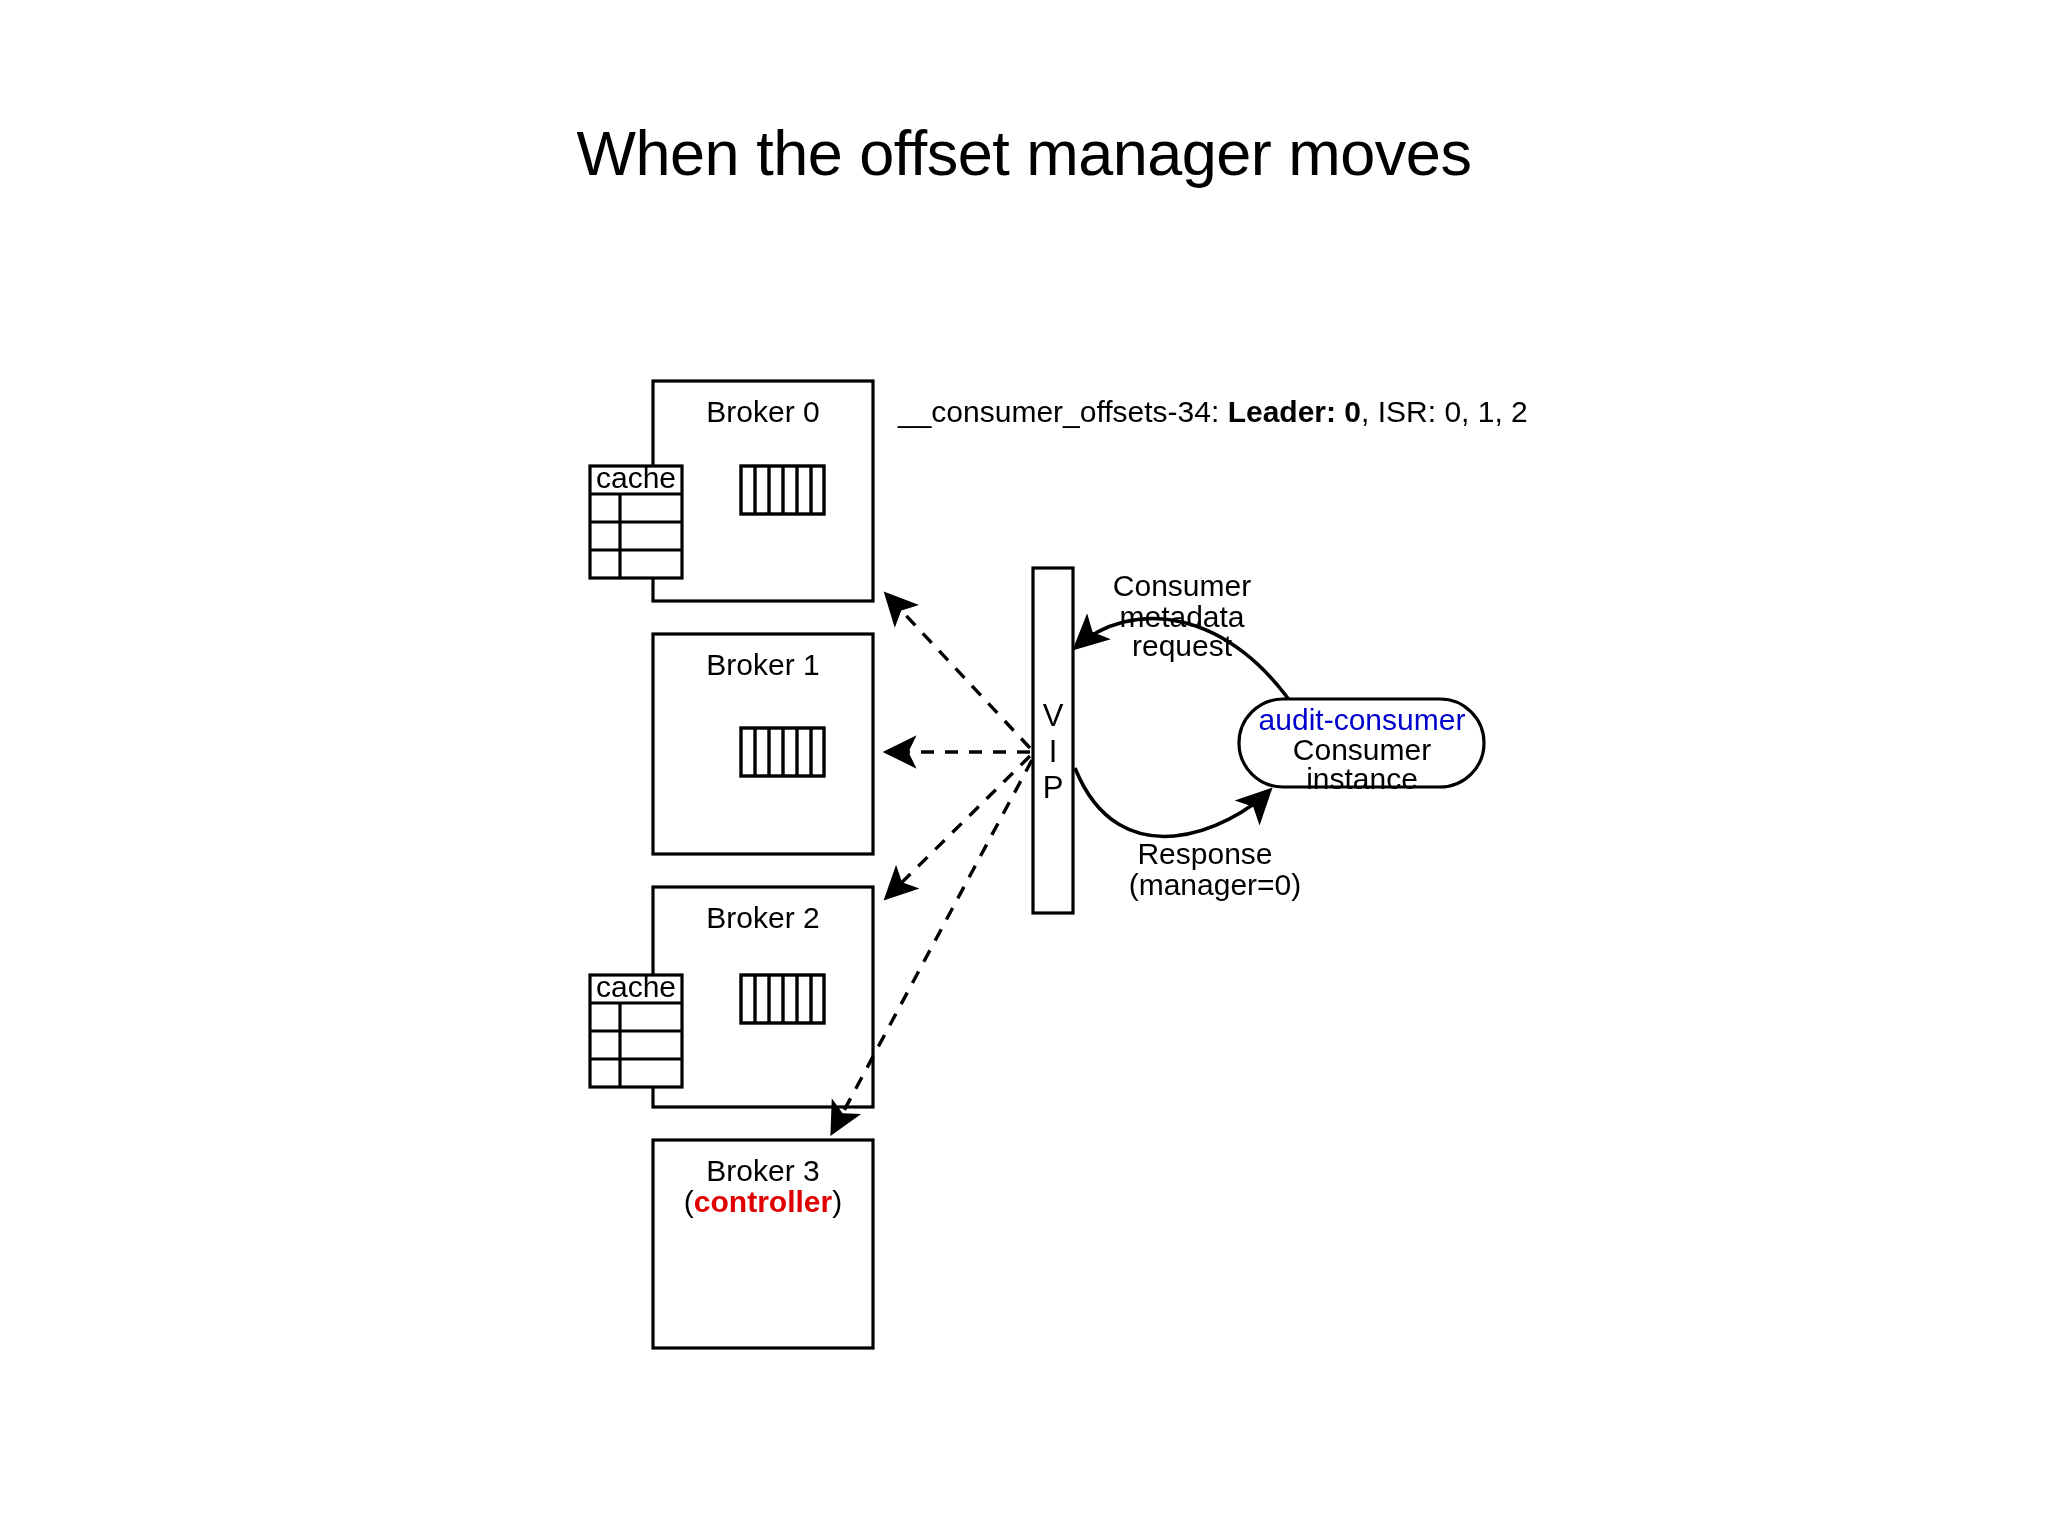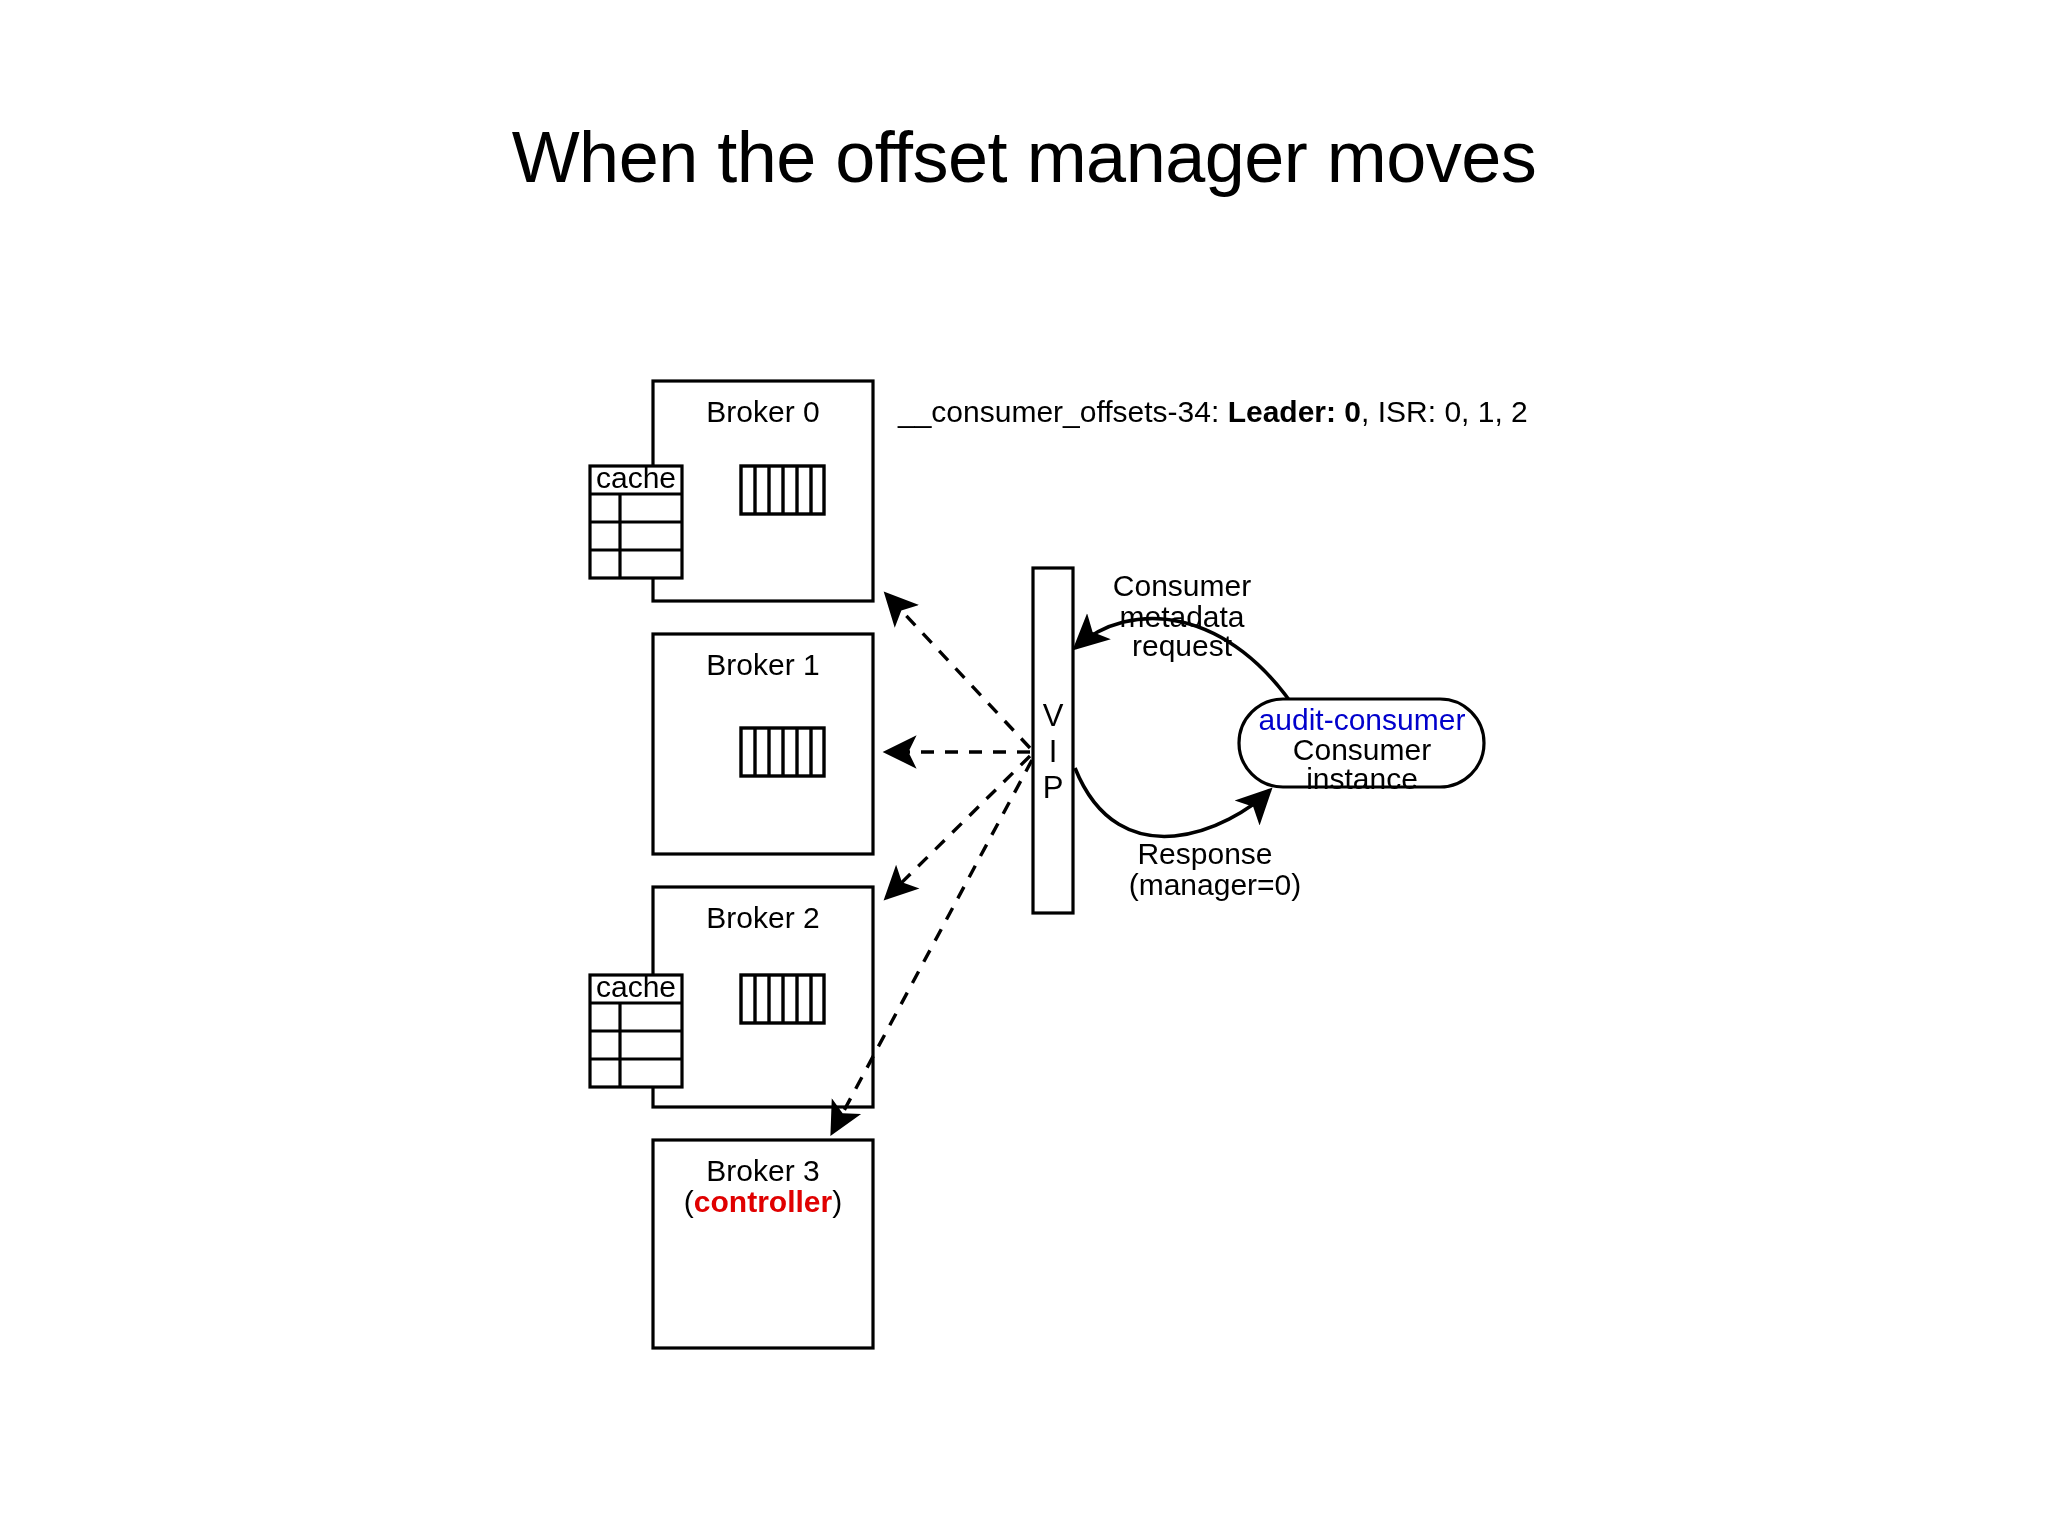--- a/index.html
+++ b/index.html
@@ -19,21 +19,21 @@
     width: 2048px;
     height: 1536px;
     background: #ffffff;
   }
   #slide-title {
     position: absolute;
     left: 0;
     top: 120px;
     width: 2048px;
     text-align: center;
-    font-size: 72px;
+    font-size: 63px;
     font-weight: normal;
     letter-spacing: -0.5px;
     line-height: 1.05;
     color: #000000;
     white-space: nowrap;
   }
   #diagram {
     position: absolute;
     left: 0;
     top: 0;

